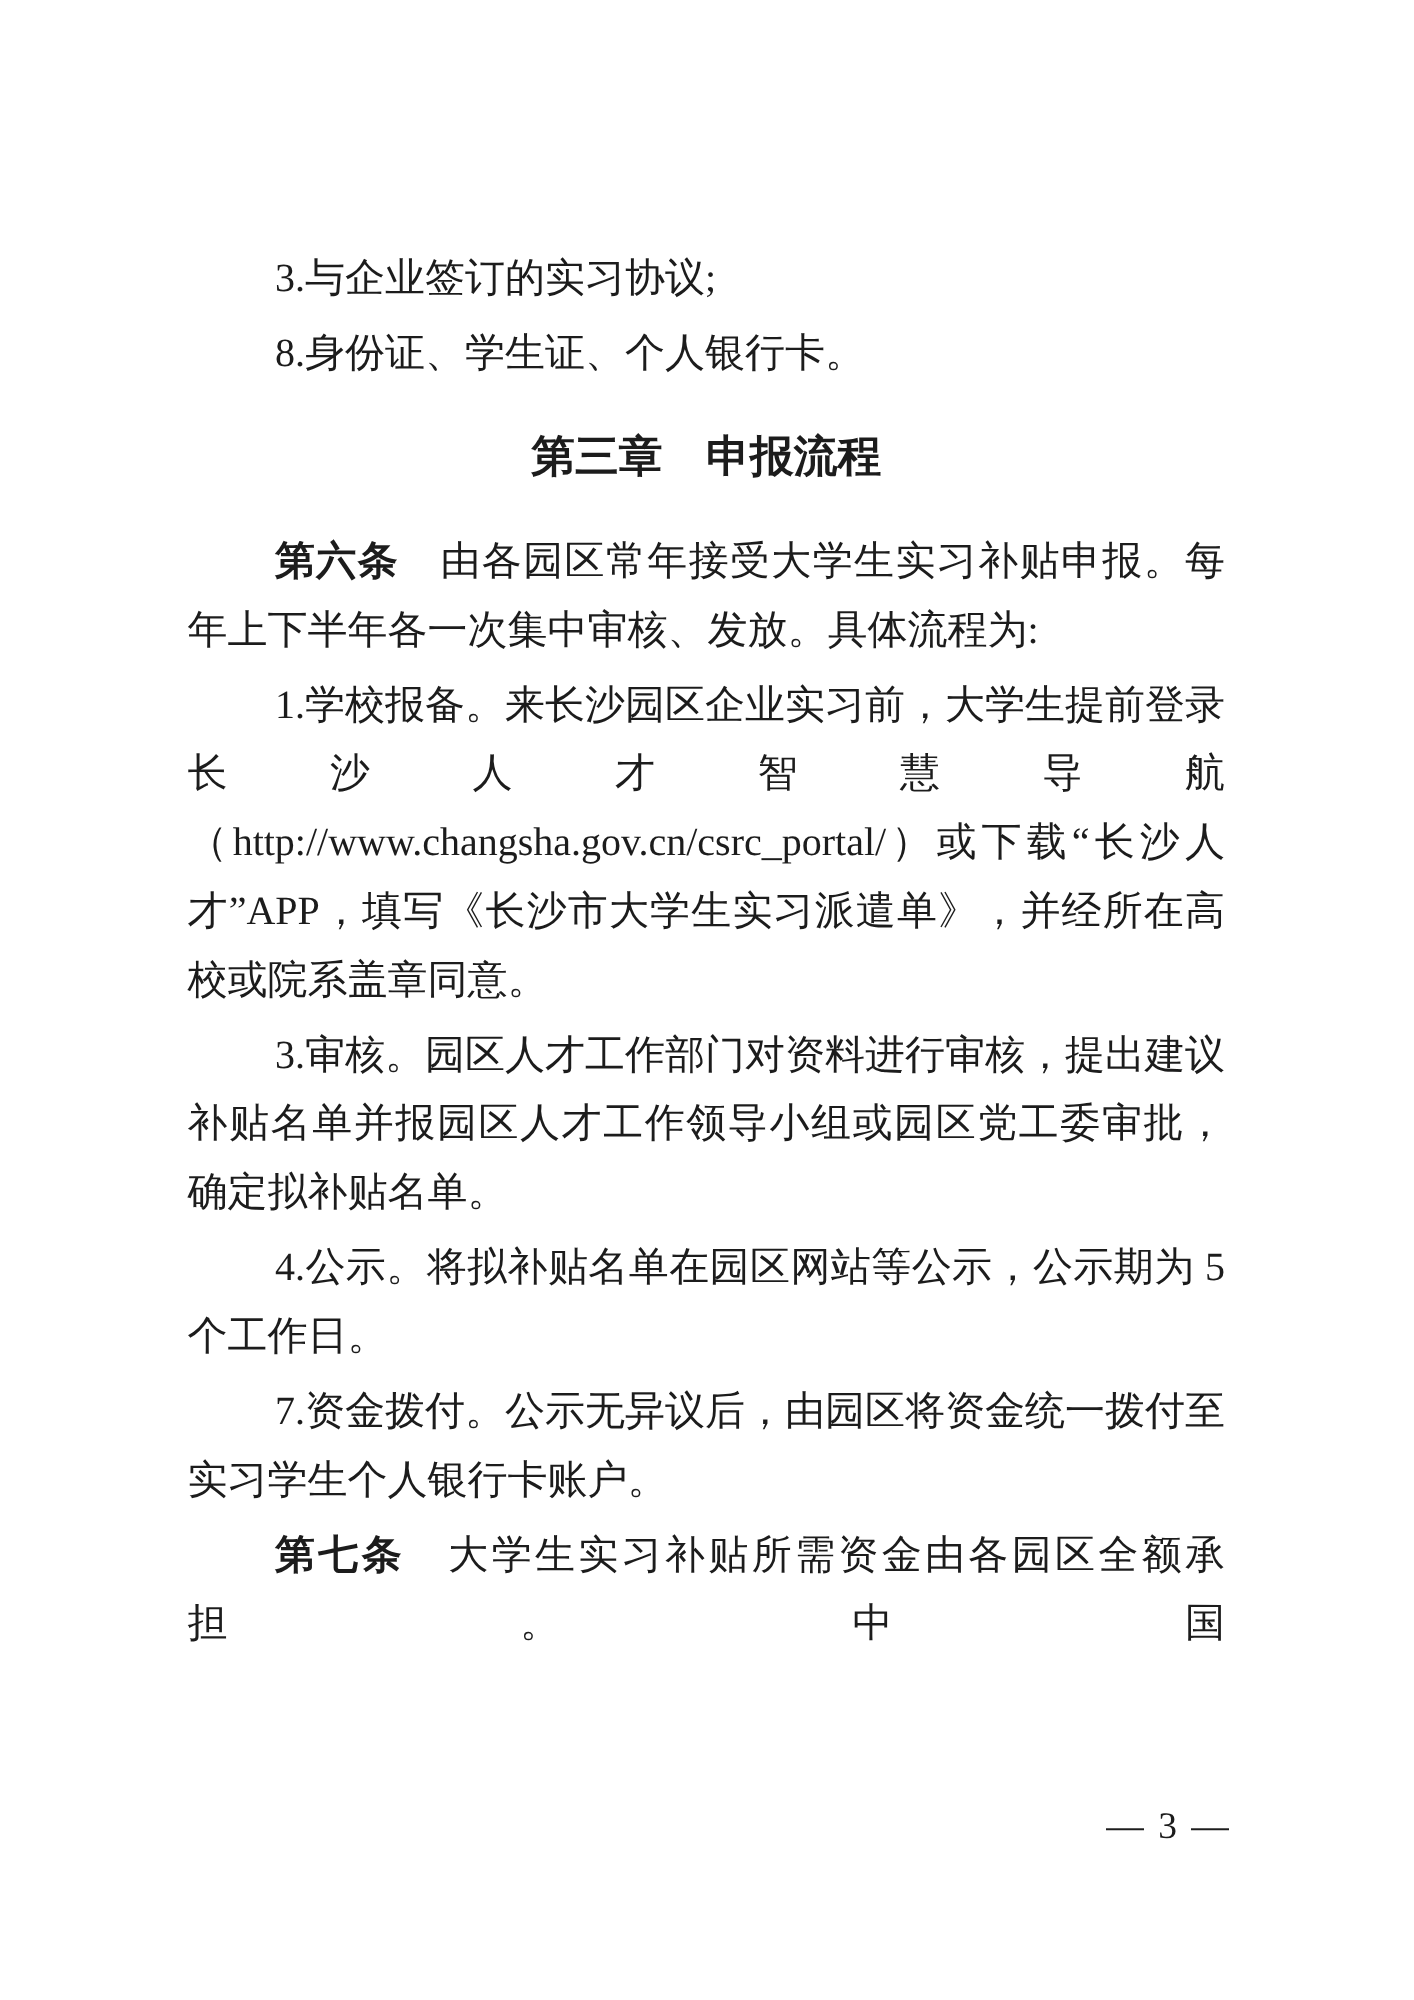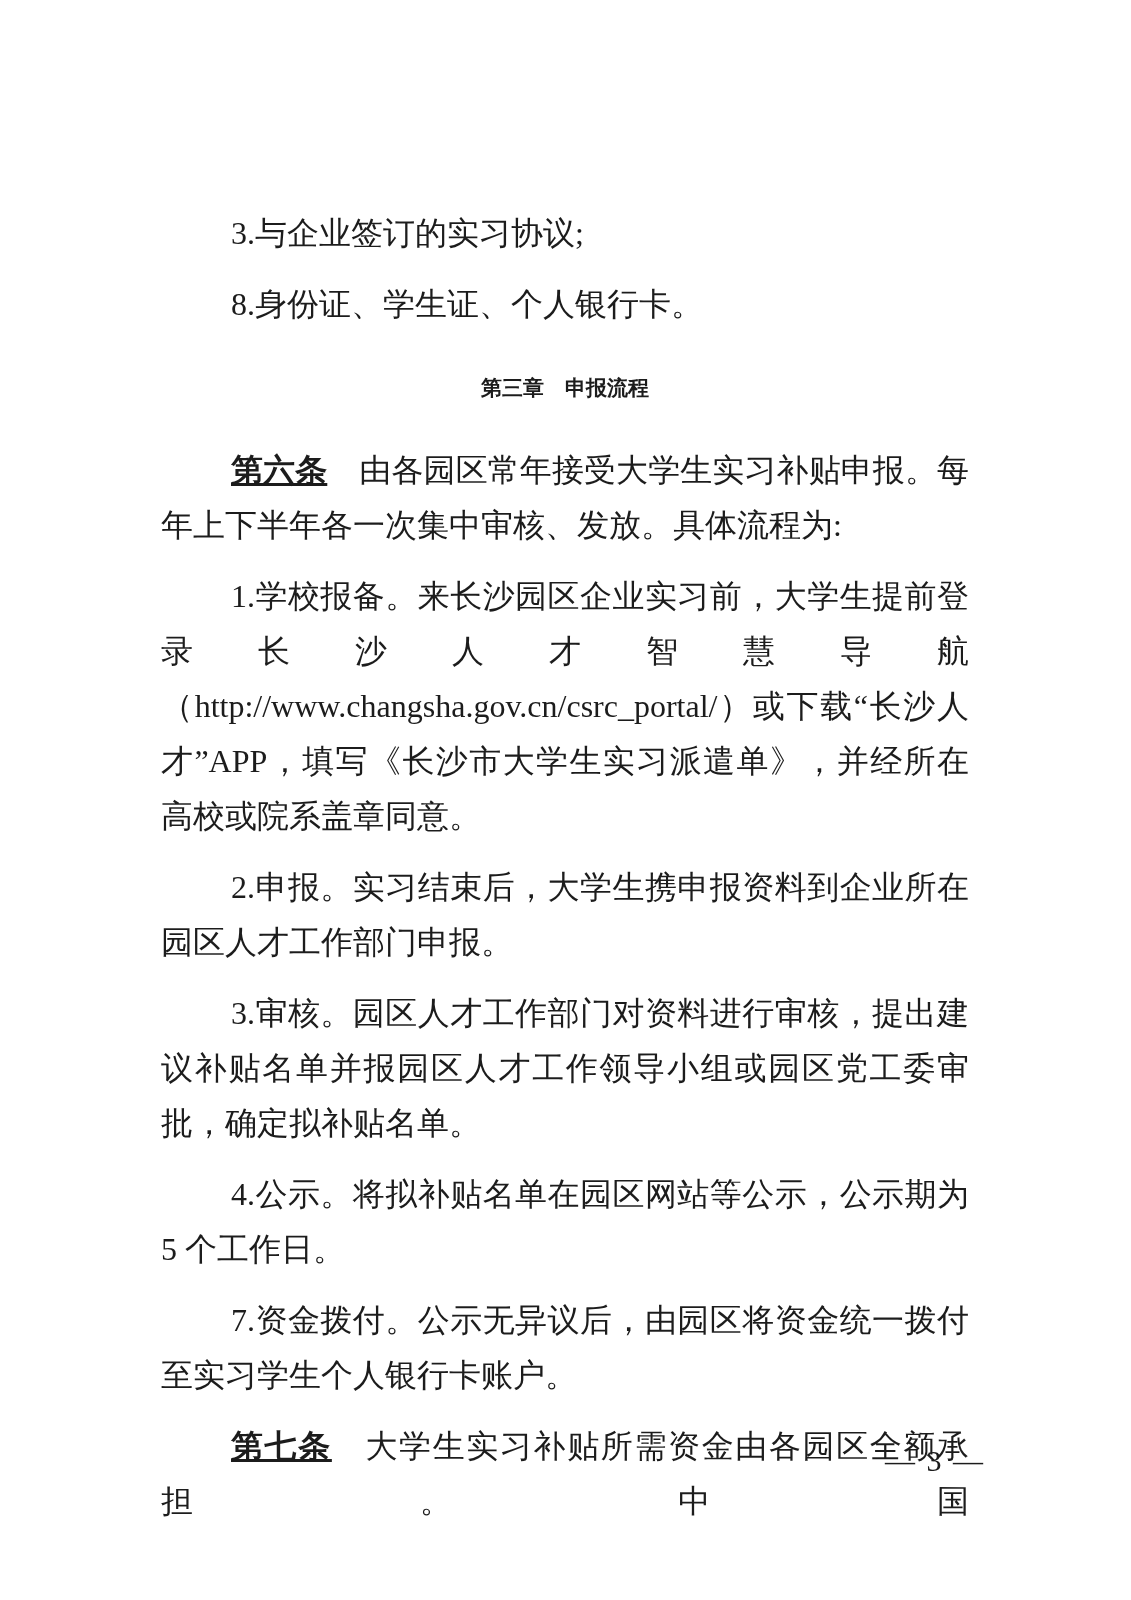--- a/index.html
+++ b/index.html
@@ -18,35 +18,34 @@
     box-sizing: border-box;
     padding: 190px 146px 0 145px;
     overflow: hidden;
   }
   .body-text {
     font-size: 32px;
     line-height: 55px;
     text-align: justify;
   }
   .para {
-    margin: 16px;
+    margin: 5px;
     text-indent: 70px;
     word-break: break-word;
   }
   .para.fill-last {
     text-align-last: justify;
   }
   .lead {
     font-weight: bold;
     font-family: "Liberation Sans", "DejaVu Sans", sans-serif;
-    text-decoration: underline;
   }
   .chapter-heading {
     margin: 28px 0;
-    font-size: 21px;
+    font-size: 35px;
     line-height: 55px;
     font-weight: bold;
     font-family: "Liberation Sans", "DejaVu Sans", sans-serif;
     text-align: center;
     text-indent: 0;
   }
   .page-number {
     position: absolute;
     top: 1442px;
     right: 146px;
@@ -66,21 +65,20 @@
     <p class="para">3.与企业签订的实习协议;</p>
 
     <p class="para">8.身份证、学生证、个人银行卡。</p>
 
     <h2 class="chapter-heading">第三章　申报流程</h2>
 
     <p class="para"><span class="lead">第六条</span><span>　由各园区常年接受大学生实习补贴申报。每年上下半年各一次集中审核、发放。具体流程为:</span></p>
 
     <p class="para">1.学校报备。来长沙园区企业实习前，大学生提前登录长沙人才智慧导航（http://www.changsha.gov.cn/csrc_portal/）或下载“长沙人才”APP，填写《长沙市大学生实习派遣单》，并经所在高校或院系盖章同意。</p>
 
-    <p class="para">2.申报。实习结束后，大学生携申报资料到企业所在园区人才工作部门申报。</p>
 
     <p class="para">3.审核。园区人才工作部门对资料进行审核，提出建议补贴名单并报园区人才工作领导小组或园区党工委审批，确定拟补贴名单。</p>
 
     <p class="para">4.公示。将拟补贴名单在园区网站等公示，公示期为 5 个工作日。</p>
 
     <p class="para">7.资金拨付。公示无异议后，由园区将资金统一拨付至实习学生个人银行卡账户。</p>
 
 
     <p class="para fill-last"><span class="lead">第七条</span><span>　大学生实习补贴所需资金由各园区全额承担。中国</span></p>
 

